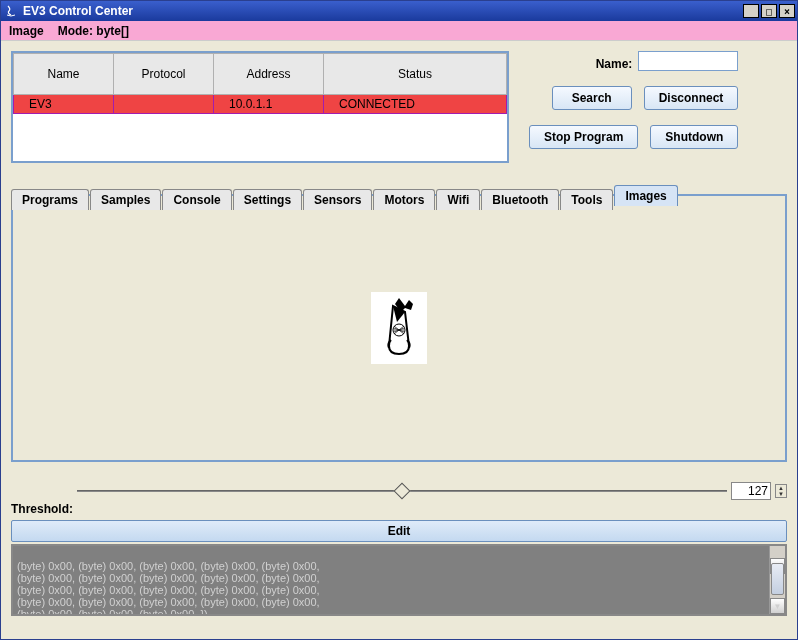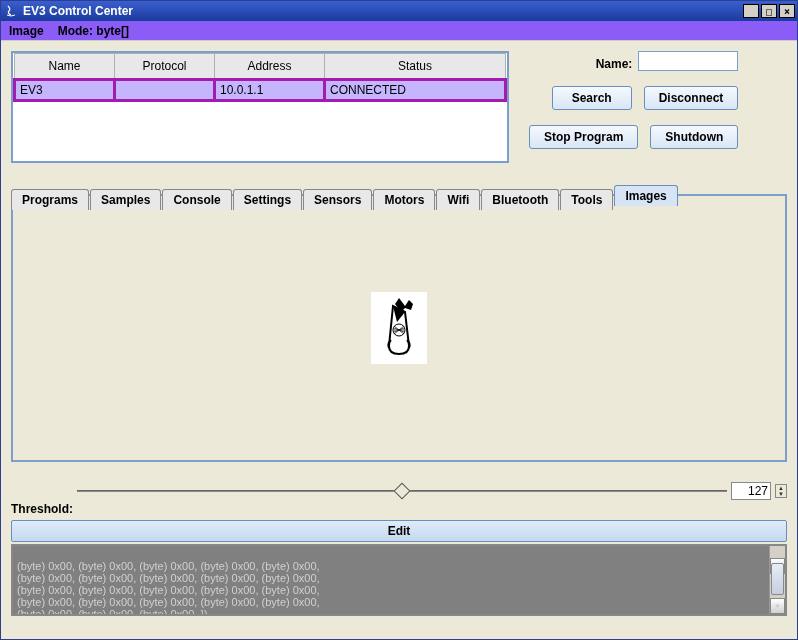--- a/index.html
+++ b/index.html
@@ -43,21 +43,21 @@
   border: 1px solid #000;
   color: #000;
   display: flex;
   align-items: center;
   justify-content: center;
   font-size: 10px;
   font-family: monospace;
   cursor: pointer;
 }
 .menubar {
-  background: #8b5cf6;
+  background: #f9a8d4;
   height: 20px;
   display: flex;
   align-items: center;
   padding: 8px 8px;
   gap: 14px;
   border-bottom: 1px solid #ccc;
 }
 .menu-item { cursor: pointer; font-weight: bold; font-size: 12px; }
 .content {
   flex: 1;
@@ -76,28 +76,28 @@
   background: #fff;
   width: 498px;
   height: 112px;
   display: flex;
   flex-direction: column;
 }
 table.dev-table { border-collapse: collapse; width: 100%; font-size: 12px; }
 table.dev-table th {
   background: #E8E8E8;
   border: 1px solid #B0B0B0;
-  padding: 5px 4px;
+  padding: 13px 4px;
   font-weight: normal;
   text-align: center;
 }
 table.dev-table td {
-  border: 3px solid #a21caf;
-  padding: 2px 4px;
-  background: #c4b5fd;
+  border: 1px solid #a21caf;
+  padding: 2px 15px;
+  background: #ef4444;
 }
 .right-panel {
   display: flex;
   flex-direction: column;
   gap: 15px;
   padding-top: 0px;
 }
 .name-row { display: flex; align-items: flex-end; gap: 6px; justify-content: flex-end; }
 .name-row label { font-weight: bold; font-size: 12px; }
 .name-input {

